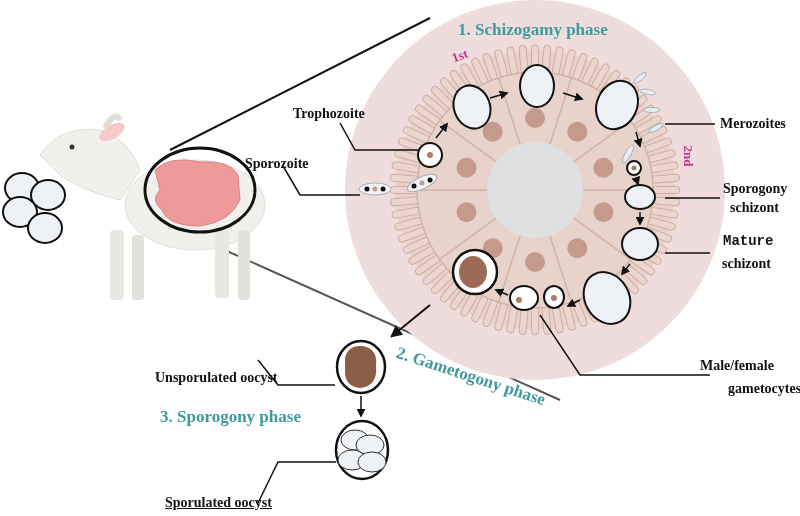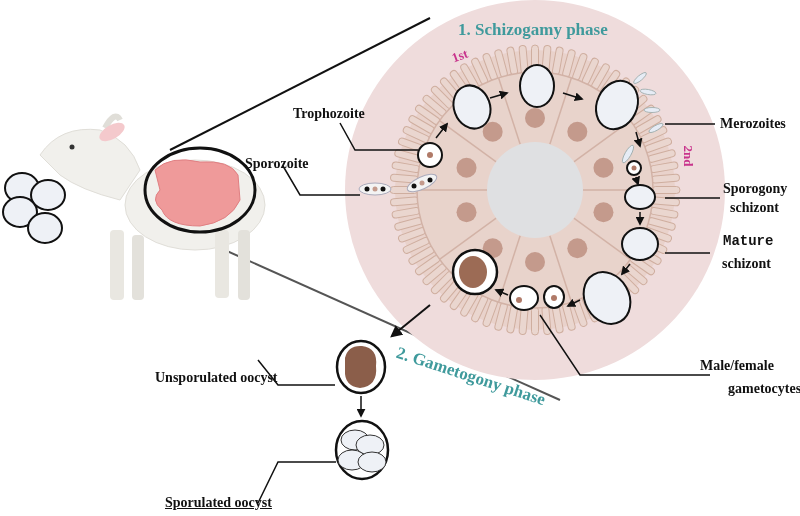--- a/index.html
+++ b/index.html
@@ -232,20 +232,21 @@
     <ellipse cx="22" cy="188" rx="17" ry="15"></ellipse>
     <ellipse cx="48" cy="195" rx="17" ry="15"></ellipse>
     <ellipse cx="20" cy="212" rx="17" ry="15"></ellipse>
     <ellipse cx="45" cy="228" rx="17" ry="15"></ellipse>
   </g>
 </svg>
 
   
   <div class="phase" style="left:458px;top:20px;">1. Schizogamy phase</div>
   <div class="phase" style="left:400px;top:343px;transform:rotate(18deg);transform-origin:left top;">2. Gametogony phase</div>
+  <div class="phase" style="left:160px;top:407px;">3. Sporogony phase</div>
 
   <div class="ord" style="left:452px;top:48px;transform:rotate(-20deg);">1st</div>
   <div class="ord" style="left:678px;top:148px;transform:rotate(90deg);">2nd</div>
 
   <div class="lbl" style="left:293px;top:105px;">Trophozoite</div>
   <div class="lbl" style="left:245px;top:155px;">Sporozoite</div>
   <div class="lbl" style="left:720px;top:115px;">Merozoites</div>
   <div class="lbl" style="left:723px;top:180px;">Sporogony</div>
   <div class="lbl" style="left:730px;top:199px;">schizont</div>
   <div class="lbl" style="left:723px;top:233px;font-family:Liberation Mono, monospace;">Mature</div>

